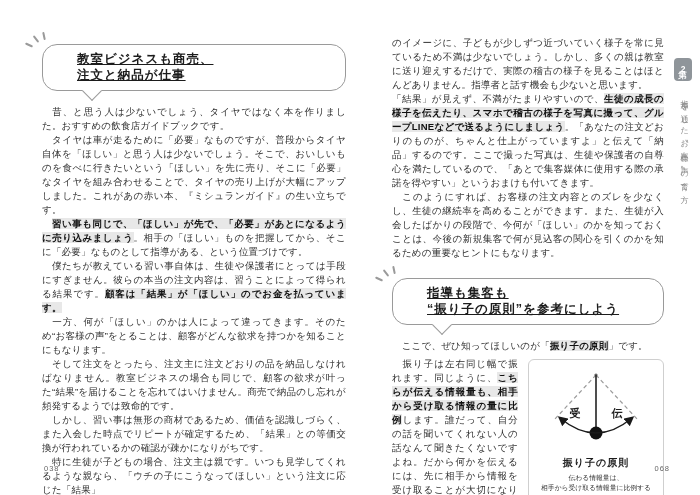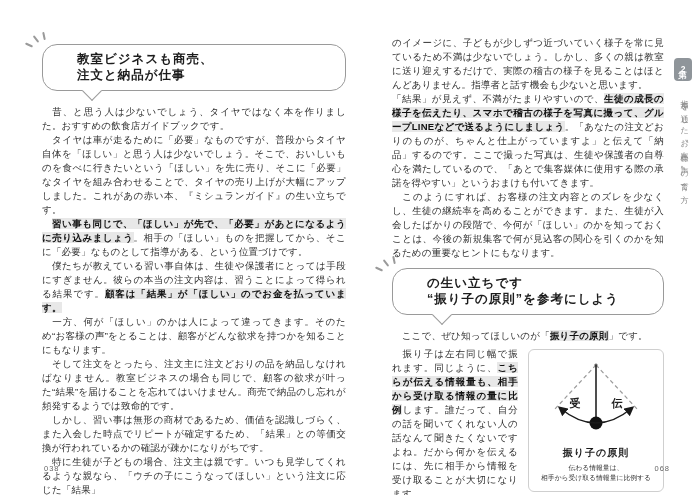--- a/index.html
+++ b/index.html
@@ -19,20 +19,21 @@
   .page-left{position:absolute;left:42px;top:44px;width:304px;}
   .page-right{position:absolute;left:392px;top:36px;width:272px;}
   
   .bubble{
     position:relative;border:1.5px solid #9a9a9a;border-radius:15px;
     padding:6px 12px 7px 34px;background:#fff;margin-bottom:14px;
   }
   .bubble .hline{
     font-size:12.5px;font-weight:bold;line-height:16px;color:#1c1c1c;
     letter-spacing:1px;
+    text-decoration:underline;
   }
   .tail{
     position:absolute;left:42px;bottom:-8px;width:13px;height:13px;
     background:#fff;transform:rotate(45deg);
     border-right:1.5px solid #9a9a9a;border-bottom:1.5px solid #9a9a9a;
     z-index:2;
   }
   .flash{position:absolute;left:-16px;top:-13px;width:24px;height:20px;}
   .flash span{
     position:absolute;display:block;width:2px;height:8px;background:#9a9a9a;
@@ -89,33 +90,33 @@
       <p class="para gap"><span>　僕たちが教えている習い事自体は、生徒や保護者にとっては手段にすぎません。彼らの本当の注文内容は、習うことによって得られる結果です。</span><span class="hl">顧客は「結果」が「ほしい」のでお金を払っています。</span></p>
       <p class="para"><span>　一方、何が「ほしい」のかは人によって違ってきます。そのため“お客様の声”をとることは、顧客がどんな欲求を持つかを知ることにもなります。</span></p>
       <p class="para"><span>　そして注文をとったら、注文主に注文どおりの品を納品しなければなりません。教室ビジネスの場合も同じで、顧客の欲求が叶った“結果”を届けることを忘れてはいけません。商売で納品のし忘れが頻発するようでは致命的です。</span></p>
       <p class="para"><span>　しかし、習い事は無形の商材であるため、価値を認識しづらく、また入会した時点でリピートが確定するため、「結果」との等価交換が行われているかの確認が疎かになりがちです。</span></p>
       <p class="para"><span>　特に生徒が子どもの場合、注文主は親です。いつも見学してくれるような親なら、「ウチの子にこうなってほしい」という注文に応じた「結果」</span></p>
     </div>
 </div>
 <div class="pagenum pl">038</div>
 
 <div class="page-right">
-  <div style="margin-bottom:8px;">
+  <div style="margin-bottom:18px;">
       <p class="para"><span>のイメージに、子どもが少しずつ近づいていく様子を常に見ているため不満は少ないでしょう。しかし、多くの親は教室に送り迎えするだけで、実際の稽古の様子を見ることはほとんどありません。指導者と話す機会も少ないと思います。</span></p>
       <p class="para"><span>「結果」が見えず、不満がたまりやすいので、</span><span class="hl">生徒の成長の様子を伝えたり、スマホで稽古の様子を写真に撮って、グループLINEなどで送るようにしましょう</span><span>。「あなたの注文どおりのものが、ちゃんと仕上がっていますよ」と伝えて「納品」するのです。ここで撮った写真は、生徒や保護者の自尊心を満たしているので、「あとで集客媒体に使用する際の承諾を得やすい」というおまけも付いてきます。</span></p>
       <p class="para"><span>　このようにすれば、お客様の注文内容とのズレを少なくし、生徒の継続率を高めることができます。また、生徒が入会したばかりの段階で、今何が「ほしい」のかを知っておくことは、今後の新規集客で何が見込客の関心を引くのかを知るための重要なヒントにもなります。</span></p>
     </div>
 
   <div class="bubble">
     <div class="flash">
         <span class="f1"></span>
         <span class="f2"></span>
         <span class="f3"></span>
       </div>
-    <div class="hline">の生い立ちです</div>
+    <div class="hline">指導も集客も</div>
     <div class="hline">“振り子の原則”を参考にしよう</div>
     <div class="tail"></div>
   </div>
 
   <div>
       <p class="para"><span>　ここで、ぜひ知ってほしいのが「</span><span class="hl">振り子の原則</span><span>」です。</span></p>
     </div>
 
   <div class="rp-flow">
     <div class="diagram-box">

